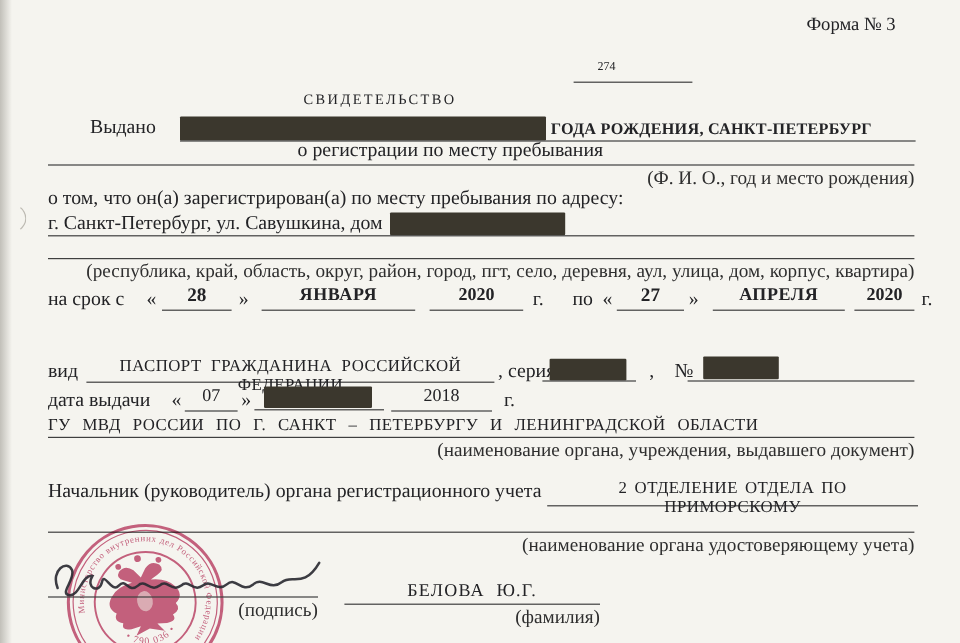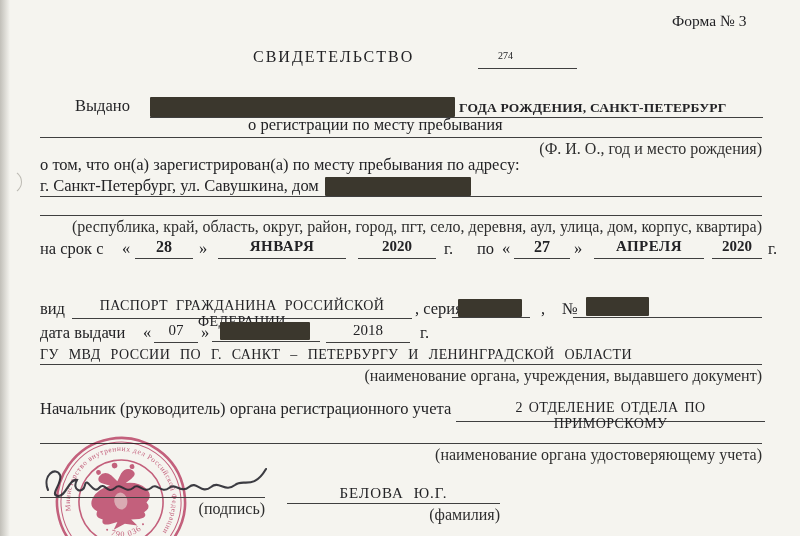--- a/index.html
+++ b/index.html
@@ -15,21 +15,21 @@
     pointer-events:none;
   }
   .t{position:absolute;white-space:nowrap;}
   .u{position:absolute;border-bottom:1.4px solid #3f3f3f;height:0;}
   .redact{position:absolute;background:#3b372d;border-radius:1px;}
   .cap{position:absolute;font-size:16px;color:#2e2e2e;text-align:right;white-space:nowrap;}
   .caps{font-size:14px;letter-spacing:.4px;word-spacing:4px;}
   .seg{position:absolute;border-bottom:1.4px solid #3f3f3f;text-align:center;height:20px;}
   .bold{font-weight:bold;}
   .formno{position:absolute;font-size:15.5px;}
-  .title{position:absolute;font-size:16px;letter-spacing:2px;}
+  .title{position:absolute;font-size:12px;letter-spacing:2px;margin-top:28px;}
   .body16{font-size:16.5px;}
   .stamp-svg{position:absolute;mix-blend-mode:multiply;opacity:.85;transform:rotate(-10deg);}
   .sig-svg{position:absolute;}
   .artifact{position:absolute;left:-14px;top:168px;width:34px;height:26px;
     border:1px solid rgba(120,115,105,.45);border-radius:50%;
     border-color:transparent rgba(120,115,105,.45) transparent transparent;}
 </style>
 </head>
 <body>
 

